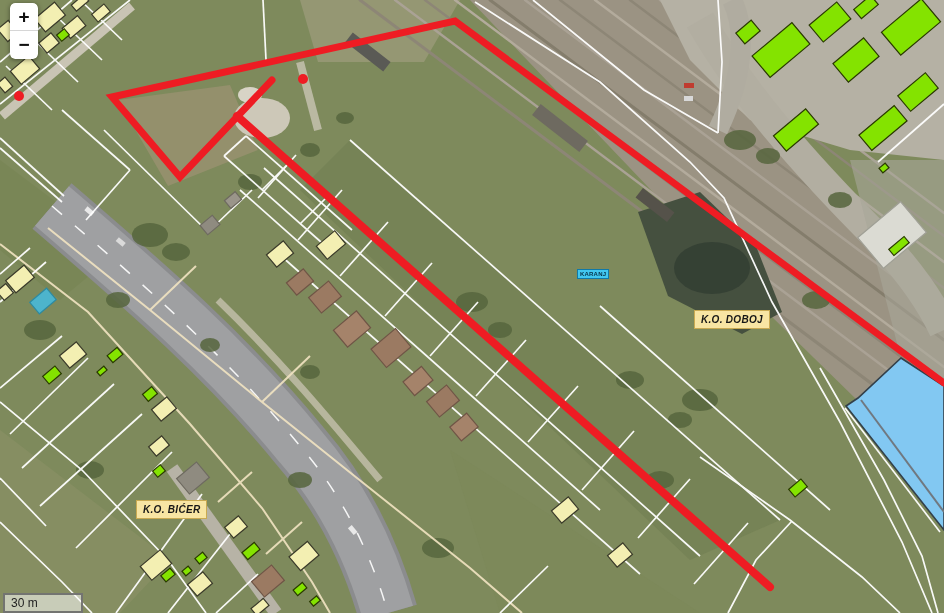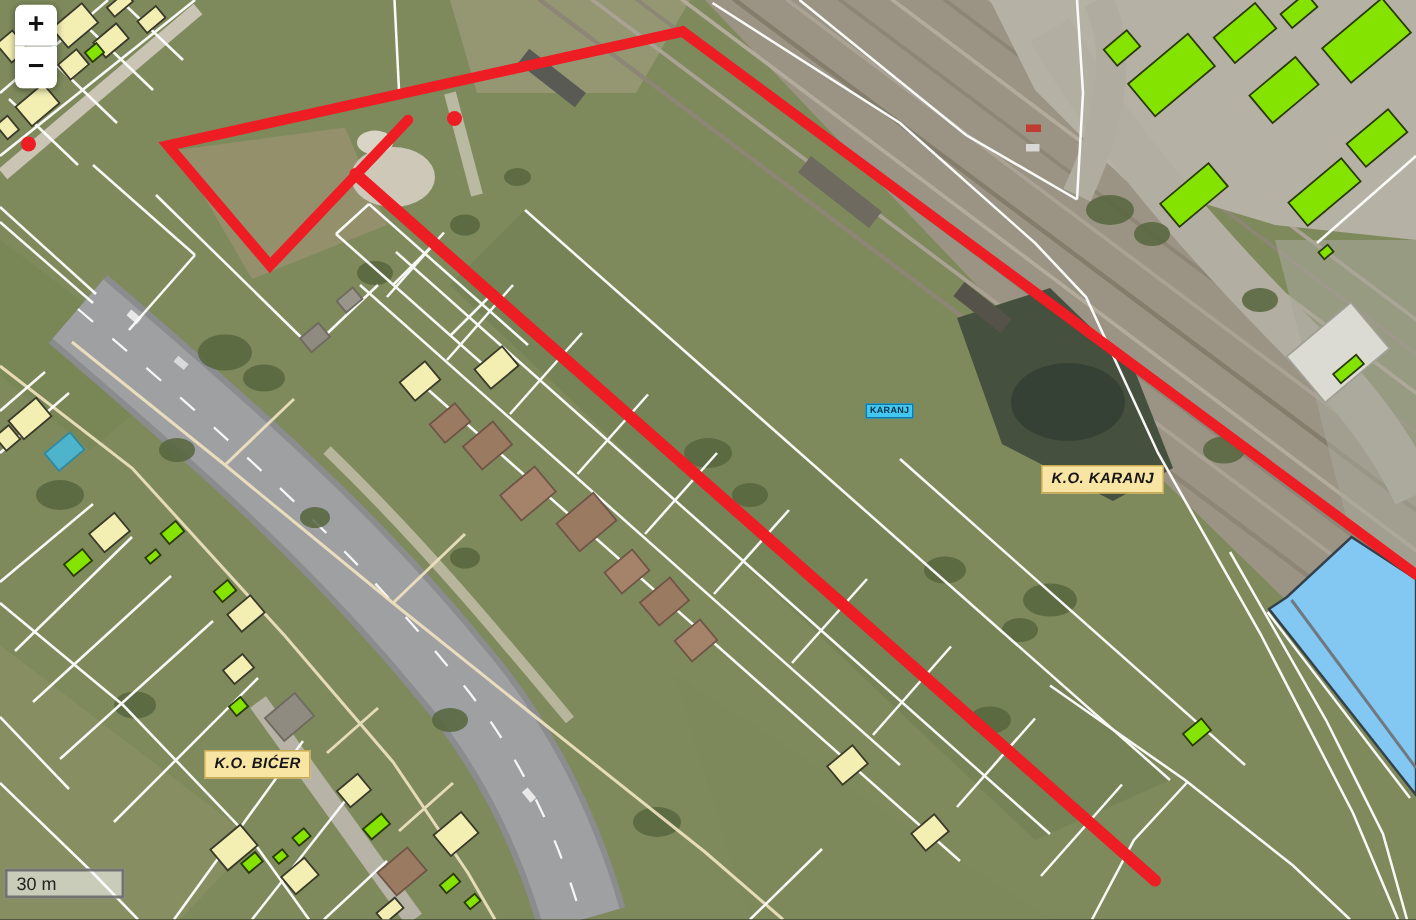--- a/index.html
+++ b/index.html
@@ -10,21 +10,21 @@
   
   .zoom-ctrl{position:absolute;left:10px;top:3px;width:28px;border-radius:5px;
     box-shadow:0 1px 5px rgba(0,0,0,.45);overflow:hidden;z-index:30;}
   .zoom-btn{width:28px;height:28px;background:#fff;border:none;display:block;
     font:bold 19px/26px "Liberation Sans",sans-serif;color:#111;cursor:pointer;
     text-align:center;padding:0;}
   .zoom-btn.top{border-bottom:1px solid #d6d6d6;border-radius:5px 5px 0 0;}
   .zoom-btn.bottom{border-radius:0 0 5px 5px;}
 
   
-  .scale-bar{position:absolute;left:3px;bottom:14px;width:70px;height:16px;
+  .scale-bar{position:absolute;left:3px;bottom:0;width:70px;height:16px;
     background:rgba(255,255,255,.55);border:2px solid rgba(100,100,100,.85);
     color:#222;font-size:12px;line-height:16px;padding-left:6px;z-index:30;}
 
   
   .cad-label{position:absolute;background:#f8e5a3;border:1px solid #c9aa52;
     color:#161616;font-style:italic;font-size:10px;font-weight:bold;
     padding:3px 6px;white-space:nowrap;z-index:20;letter-spacing:.3px;}
   #label-ko-doboj{left:694px;top:310px;}
   #label-ko-bicer{left:106px;top:500px;margin-left:30px;}
   .hydro-label{position:absolute;left:577px;top:269px;background:#41c7f0;
@@ -257,18 +257,18 @@
         <circle cx="303" cy="79" r="5" fill="#ee1c23"></circle>
         <circle cx="19" cy="96" r="5" fill="#ee1c23"></circle>
       </g>
   </svg>
 
   <div class="zoom-ctrl">
     <button class="zoom-btn top">+</button>
     <button class="zoom-btn bottom">−</button>
   </div>
 
-  <div id="label-ko-doboj" class="cad-label">K.O. KARANJ</div>
+  <div id="label-ko-doboj" class="cad-label">K.O. DOBOJ</div>
   <div id="label-ko-bicer" class="cad-label">K.O. BIĆER</div>
   <div class="hydro-label">KARANJ</div>
 
   <div class="scale-bar">30 m</div>
 </div>
 
 </body></html>

